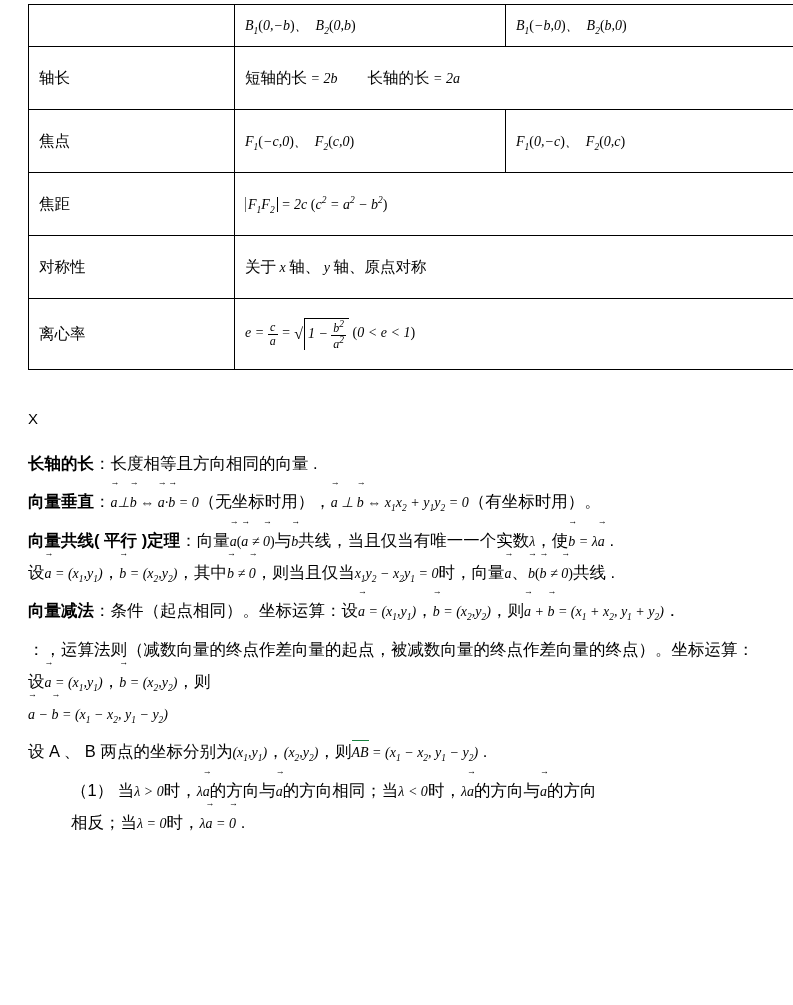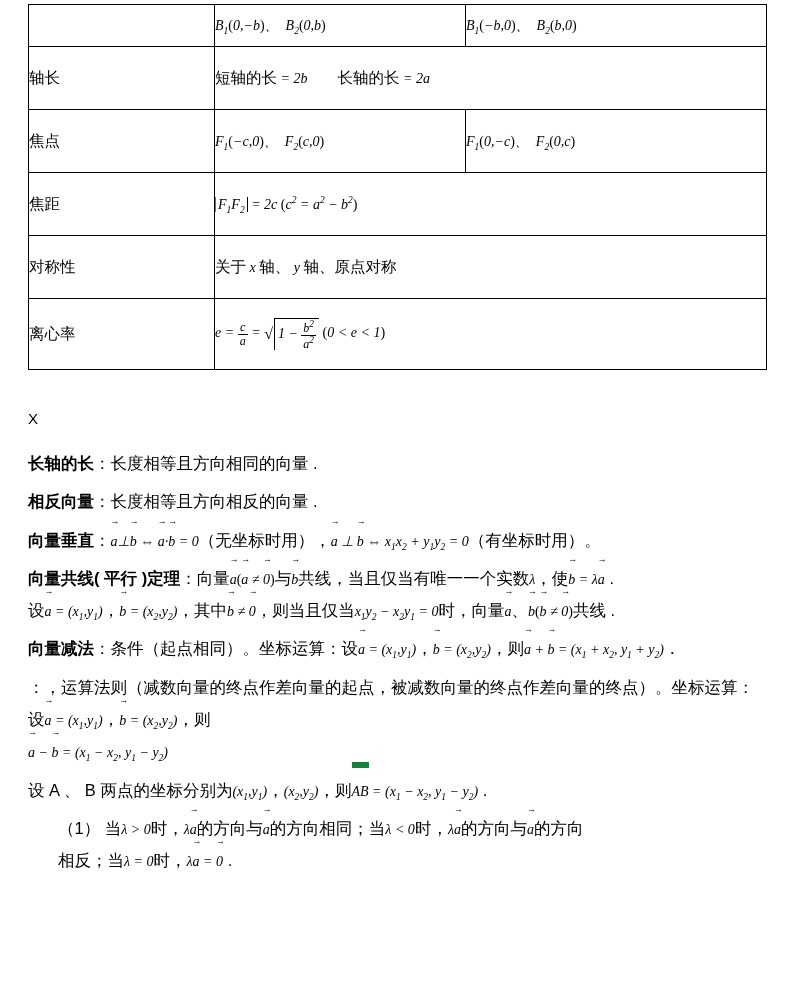--- a/index.html
+++ b/index.html
@@ -24,21 +24,21 @@
 
   
   table.ellipse-table {
     border-collapse: collapse;
     width: 737px;
     margin-top: 4px;
     table-layout: fixed;
   }
   table.ellipse-table td {
     border: 1px solid #000;
-    padding: 8px 0;
+    padding: 8px 10px;
     vertical-align: middle;
     font-size: 15.5px;
     line-height: 1.5;
   }
   td.label-col { width: 185px; }
   td.mid-col  { width: 250px; }
   td.right-col { width: 300px; }
   .row-tall td { height: 46px; }
   .row-ecc td { height: 54px; }
 
@@ -93,22 +93,22 @@
     position: absolute;
     top: -11px;
     left: 0;
     right: 0;
     text-align: center;
     font-size: 9px;
     font-style: normal;
     line-height: 1;
   }
   .overline {
-    border-top: 6px solid #15803d;
-    padding-top: 16px;
+    border-top: 1px solid #15803d;
+    padding-top: 4px;
     text-align: center;
   }
 
   
   .notes {
     margin-top: 34px;
     font-size: 16.5px;
     line-height: 1.95;
   }
   .x-mark {
@@ -116,21 +116,21 @@
     margin-bottom: 14px;
   }
   .entry {
     margin-bottom: 6px;
   }
   .term {
     font-weight: bold;
   }
   .u { }
   .sub-para {
-    margin-left: 30px;
+    margin-left: 43px;
   }
 </style>
 </head>
 <body>
 
 <div class="page">
 
   <table class="ellipse-table">
     <tbody>
       <tr>
@@ -184,23 +184,20 @@
   </table>
 
   <div class="notes">
 
     <div class="x-mark">X</div>
 
     <div class="entry">
       <span class="term">长轴的长</span><span>：长度相等且方向相同的向量 .</span>
     </div>
 
-    <div class="entry">
-      <span class="term">相反向量</span><span>：长度相等且方向相反的向量 .</span>
-    </div>
 
 
     <div class="entry">
       <span class="term">向量垂直</span>：<span class="math"><span class="vec">a</span>⊥<span class="vec">b</span> ⇔ <span class="vec">a</span>·<span class="vec">b</span> = 0</span>（<span class="u">无坐标时用</span>），<span class="math"><span class="vec">a</span> ⊥ <span class="vec">b</span> ⇔ <em>x</em><span class="sub">1</span><em>x</em><span class="sub">2</span> + <em>y</em><span class="sub">1</span><em>y</em><span class="sub">2</span> = 0</span>（<span class="u">有坐标时用</span>）。
     </div>
 
     <div class="entry">
       <span class="term">向量共线( 平行 )定理</span>：向量<span class="math"><span class="vec">a</span><span class="up">(</span><span class="vec">a</span> ≠ <span class="vec">0</span><span class="up">)</span></span>与<span class="math"><span class="vec">b</span></span>共线，当且仅当有唯一一个实数<span class="math">λ</span>，使<span class="math"><span class="vec">b</span> = λ<span class="vec">a</span></span> .
       <div>
         设<span class="math"><span class="vec">a</span> = (<em>x</em><span class="sub">1</span>,<em>y</em><span class="sub">1</span>)</span>，<span class="math"><span class="vec">b</span> = (<em>x</em><span class="sub">2</span>,<em>y</em><span class="sub">2</span>)</span>，其中<span class="math"><span class="vec">b</span> ≠ <span class="vec">0</span></span>，则当且仅当<span class="math"><em>x</em><span class="sub">1</span><em>y</em><span class="sub">2</span> − <em>x</em><span class="sub">2</span><em>y</em><span class="sub">1</span> = 0</span>时，向量<span class="math"><span class="vec">a</span></span>、<span class="math"><span class="vec">b</span><span class="up">(</span><span class="vec">b</span> ≠ <span class="vec">0</span><span class="up">)</span></span>共线 .

